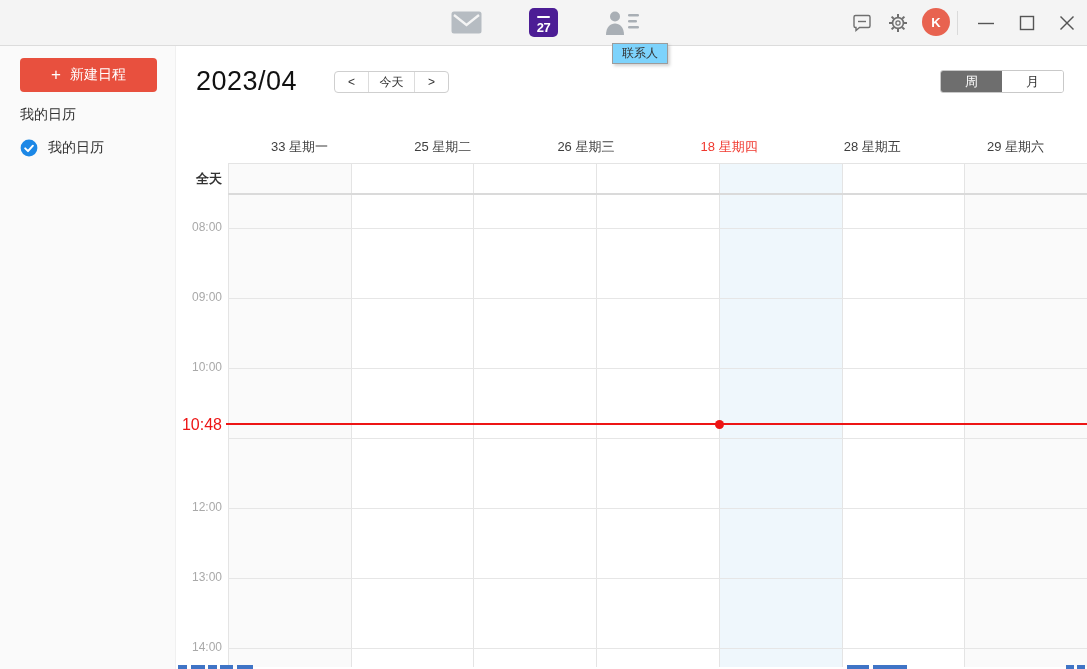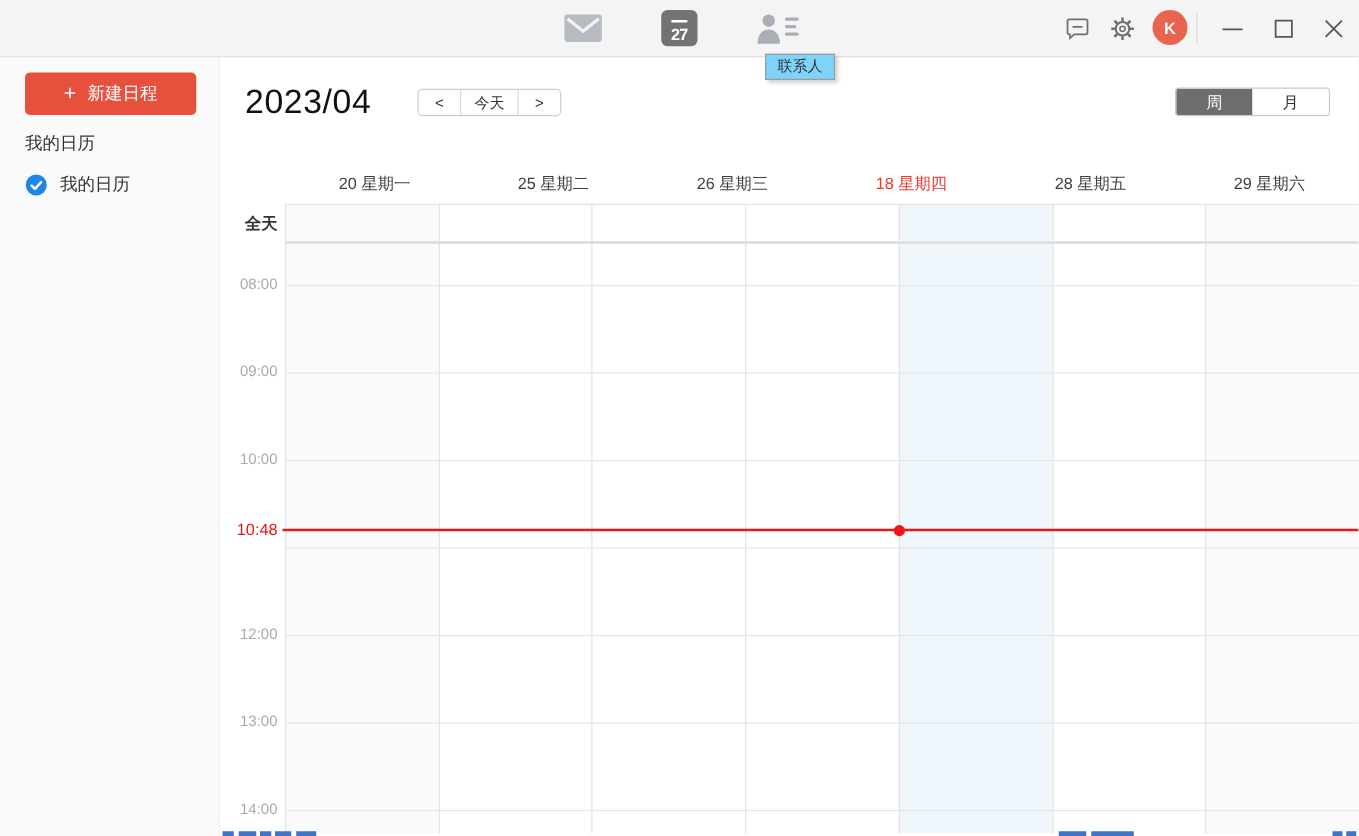--- a/index.html
+++ b/index.html
@@ -9,21 +9,21 @@
     position:relative; width:1087px; height:669px; background:#fff;
     overflow:hidden; margin:0 auto;
   }
   
   .topbar {
     position:absolute; left:0; top:0; width:1087px; height:46px;
     background:#f4f4f4; border-bottom:1px solid #dcdcdc;
   }
   .tb-abs { position:absolute; display:flex; align-items:center; justify-content:center; cursor:pointer; }
   .icon-mail { left:451px; top:11px; width:31px; height:23px; }
-  .icon-cal  { left:529px; top:8px;  width:29px; height:29px; background:#737373; border-radius:5px; flex-direction:column; }
+  .icon-cal  { left:529px; top:8px;  width:29px; height:29px; background:#4c1d95; border-radius:5px; flex-direction:column; }
   .cal-bar   { width:13px; height:2px; background:#fff; border-radius:1px; margin-top:5px; }
   .cal-num   { color:#fff; font-size:13px; font-weight:bold; line-height:1; margin-top:3px; letter-spacing:-0.5px; }
   .icon-contacts { left:604px; top:9px; width:36px; height:27px; }
   .icon-chat { left:852px; top:13px; width:20px; height:20px; }
   .icon-gear { left:887px; top:12px; width:22px; height:22px; }
   .avatar {
     left:922px; top:8px; width:28px; height:28px; border-radius:50%;
     background:#e86350; color:#fff; font-size:13px; font-weight:bold;
   }
   .tb-divider { position:absolute; left:957px; top:11px; width:1px; height:24px; background:#dadada; }
@@ -92,21 +92,21 @@
   }
   .allday-sep { position:absolute; left:52px; top:147px; width:859px; height:2px; background:#dadada; }
   .day-col { flex:1; border-left:1px solid #e4e4e4; cursor:pointer; }
   .col-weekend { background:#fafafa; }
   .col-today { background:#eff7fc; }
   
   .hours-area { position:absolute; left:0; top:149px; width:911px; height:472px; overflow:hidden; }
   .hours-cols { position:absolute; left:52px; top:0; width:859px; height:100%; display:flex; }
   .hline { position:absolute; left:52px; width:859px; height:1px; background:#e6e6e6; }
   .hour-label { position:absolute; left:0; width:46px; text-align:right; font-size:12px; color:#a9a9a9; }
-  .now-label { position:absolute; left:0; top:221px; width:46px; text-align:right; font-size:13px; color:#ed1515; }
+  .now-label { position:absolute; left:0; top:221px; width:46px; text-align:right; font-size:16px; color:#ed1515; }
   .now-line { position:absolute; left:50px; top:228px; width:861px; height:2px; background:#ed1515; z-index:4; }
   .now-dot  { position:absolute; left:539px; top:225px; width:9px; height:9px; border-radius:50%; background:#ed1515; z-index:5; }
   
   .sliver { position:absolute; bottom:0; height:4px; background:#3f74c6; z-index:6; }
   svg { display:block; }
 </style>
 </head>
 <body>
 
 <div class="window">
@@ -217,21 +217,21 @@
       <div class="nav-today">今天</div>
       <div class="nav-next">&gt;</div>
     </div>
 
     <div class="view-toggle">
       <div class="active">周</div>
       <div>月</div>
     </div>
 
     <div class="day-headers">
-      <div>20 星期一</div>
+      <div>33 星期一</div>
       <div>25 星期二</div>
       <div>26 星期三</div>
       <div class="today">18 星期四</div>
       <div>28 星期五</div>
       <div>29 星期六</div>
     </div>
 
     <div class="allday-label">全天</div>
     <div class="allday-row">
       <div class="day-col col-weekend"></div>

